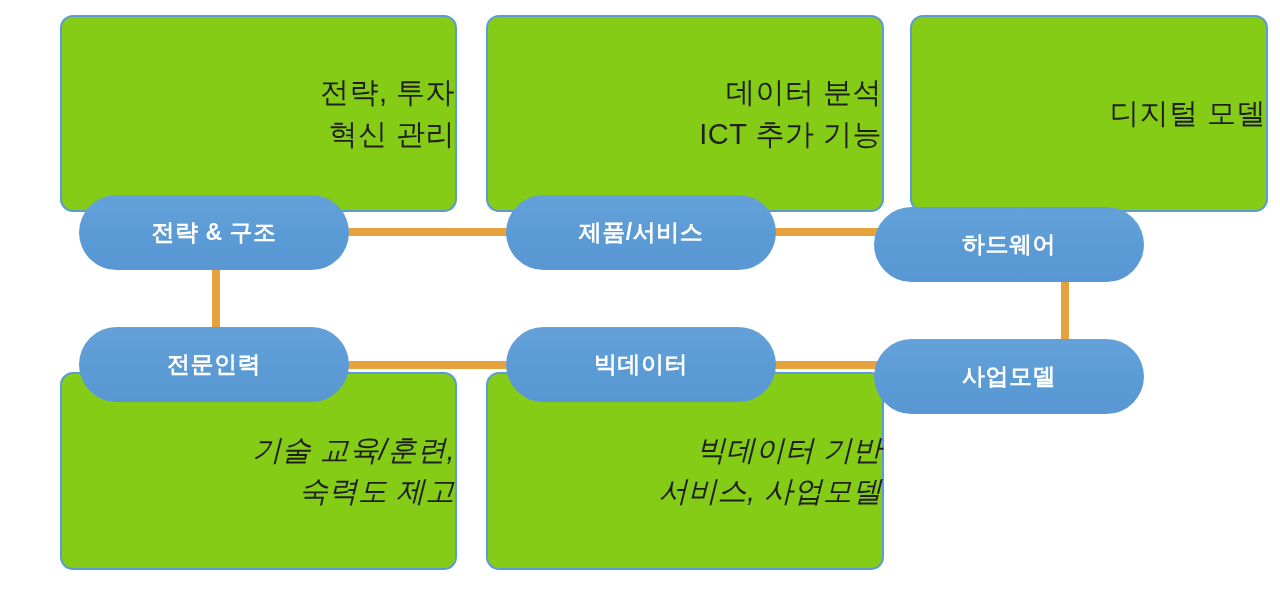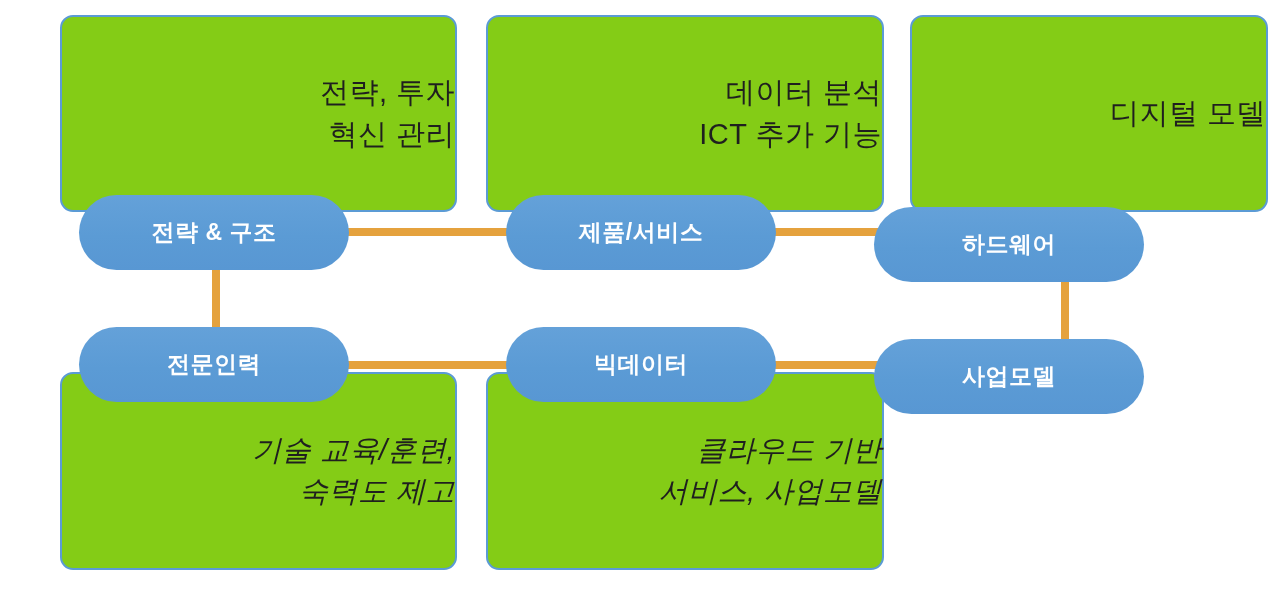--- a/index.html
+++ b/index.html
@@ -113,17 +113,17 @@
   </div>
   <div class="pill pill-row2 pill-col3">
     <span>사업모델</span>
   </div>
 
   <div class="info-box bottom col-left">
     <span>기술 교육/훈련,</span>
     <span>숙력도 제고</span>
   </div>
   <div class="info-box bottom col-mid">
-    <span>클라우드 기반</span>
+    <span>빅데이터 기반</span>
     <span>서비스, 사업모델</span>
   </div>
 
 </div>
 
 </body></html>

